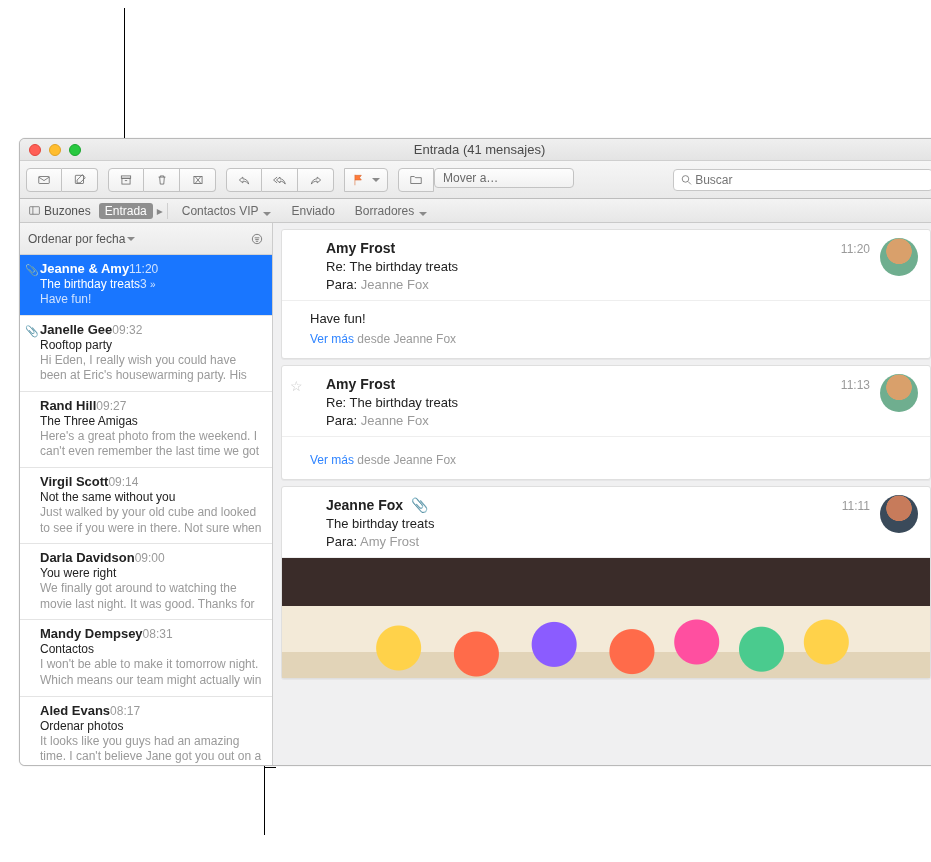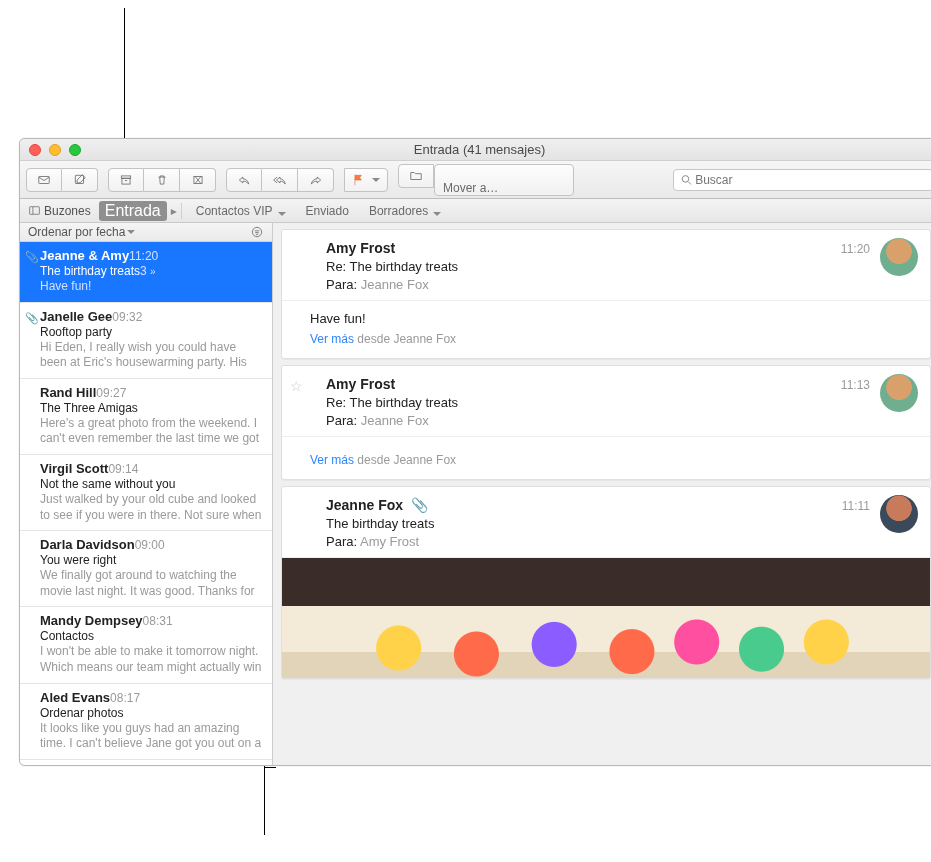--- a/index.html
+++ b/index.html
@@ -48,24 +48,24 @@
     border-radius:4px;
     display:flex; align-items:center; justify-content:center;
     font-size:13px; color:#555;
   }
   .tbgroup .tbbtn{border-radius:0;}
   .tbgroup .tbbtn:first-child{border-radius:4px 0 0 4px;}
   .tbgroup .tbbtn:last-child{border-radius:0 4px 4px 0;}
   .tbgroup .tbbtn + .tbbtn{border-left:none;}
   .flagbtn svg{width:14px;height:14px;}
   .moveto{
-    height:32px; min-width:140px;
+    height:20px; min-width:140px;
     background:linear-gradient(#fdfdfd,#f1f1f1);
     border:1px solid #c3c3c3; border-radius:4px;
-    display:flex; align-items:flex-end; padding:0 8px;
+    display:flex; align-items:center; padding:0 8px;
     font-size:12px; color:#6a6a6a; gap:6px;
   }
   .search {
     flex:1; max-width:260px; margin-left:auto;
     height:22px; border:1px solid #c7c7c7; border-radius:4px;
     display:flex; align-items:center; padding:0 6px; gap:2px;
     background:#fff;
   }
   .search input{border:none;outline:none;font-size:12px;color:#888;width:100%;}
   .icon-svg{width:14px;height:14px;fill:none;stroke:#6a6a6a;stroke-width:1.4;}
@@ -75,30 +75,30 @@
     height:24px;
     background:linear-gradient(#f3f3f3,#e7e7e7);
     border-bottom:1px solid #c9c9c9;
     display:flex; align-items:center;
     font-size:12px;
     color:#525252;
   }
   .favbar .sideicon{display:flex;align-items:center;gap:3px;padding:0 8px;}
   .favbar .pill{
     background:#8f8f8f;color:#fff;border-radius:3px;
-    padding:1px 6px;font-size:16px;margin-right:4px;
+    padding:1px 6px;font-size:12px;margin-right:4px;
   }
   .favbar .favitem{padding:0 10px;color:#6a6a6a;display:flex;align-items:flex-end;gap:3px;}
   .caret::after{content:"";display:inline-block;border:4px solid transparent;border-top-color:#8a8a8a;transform:translateY(2px);margin-left:2px;}
 
   
   .main{display:flex;height:calc(100% - 84px);}
   .listpane{width:253px;border-right:1px solid #ccc;background:#fff;display:flex;flex-direction:column;}
   .sorthdr{
-    height:19px;background:linear-gradient(#f5f5f5,#eaeaea);border-bottom:1px solid #d2d2d2;
+    height:32px;background:linear-gradient(#f5f5f5,#eaeaea);border-bottom:1px solid #d2d2d2;
     display:flex;align-items:center;justify-content:space-between;padding:0 8px;
     font-size:12px;color:#555;
   }
   .sorthdr .caret{font-size:12px;}
   .msglist{flex:1;overflow:hidden;}
   .msg{
     border-bottom:1px solid #e4e4e4;
     padding:6px 10px 7px 20px;
     font-size:12px;
     position:relative;

